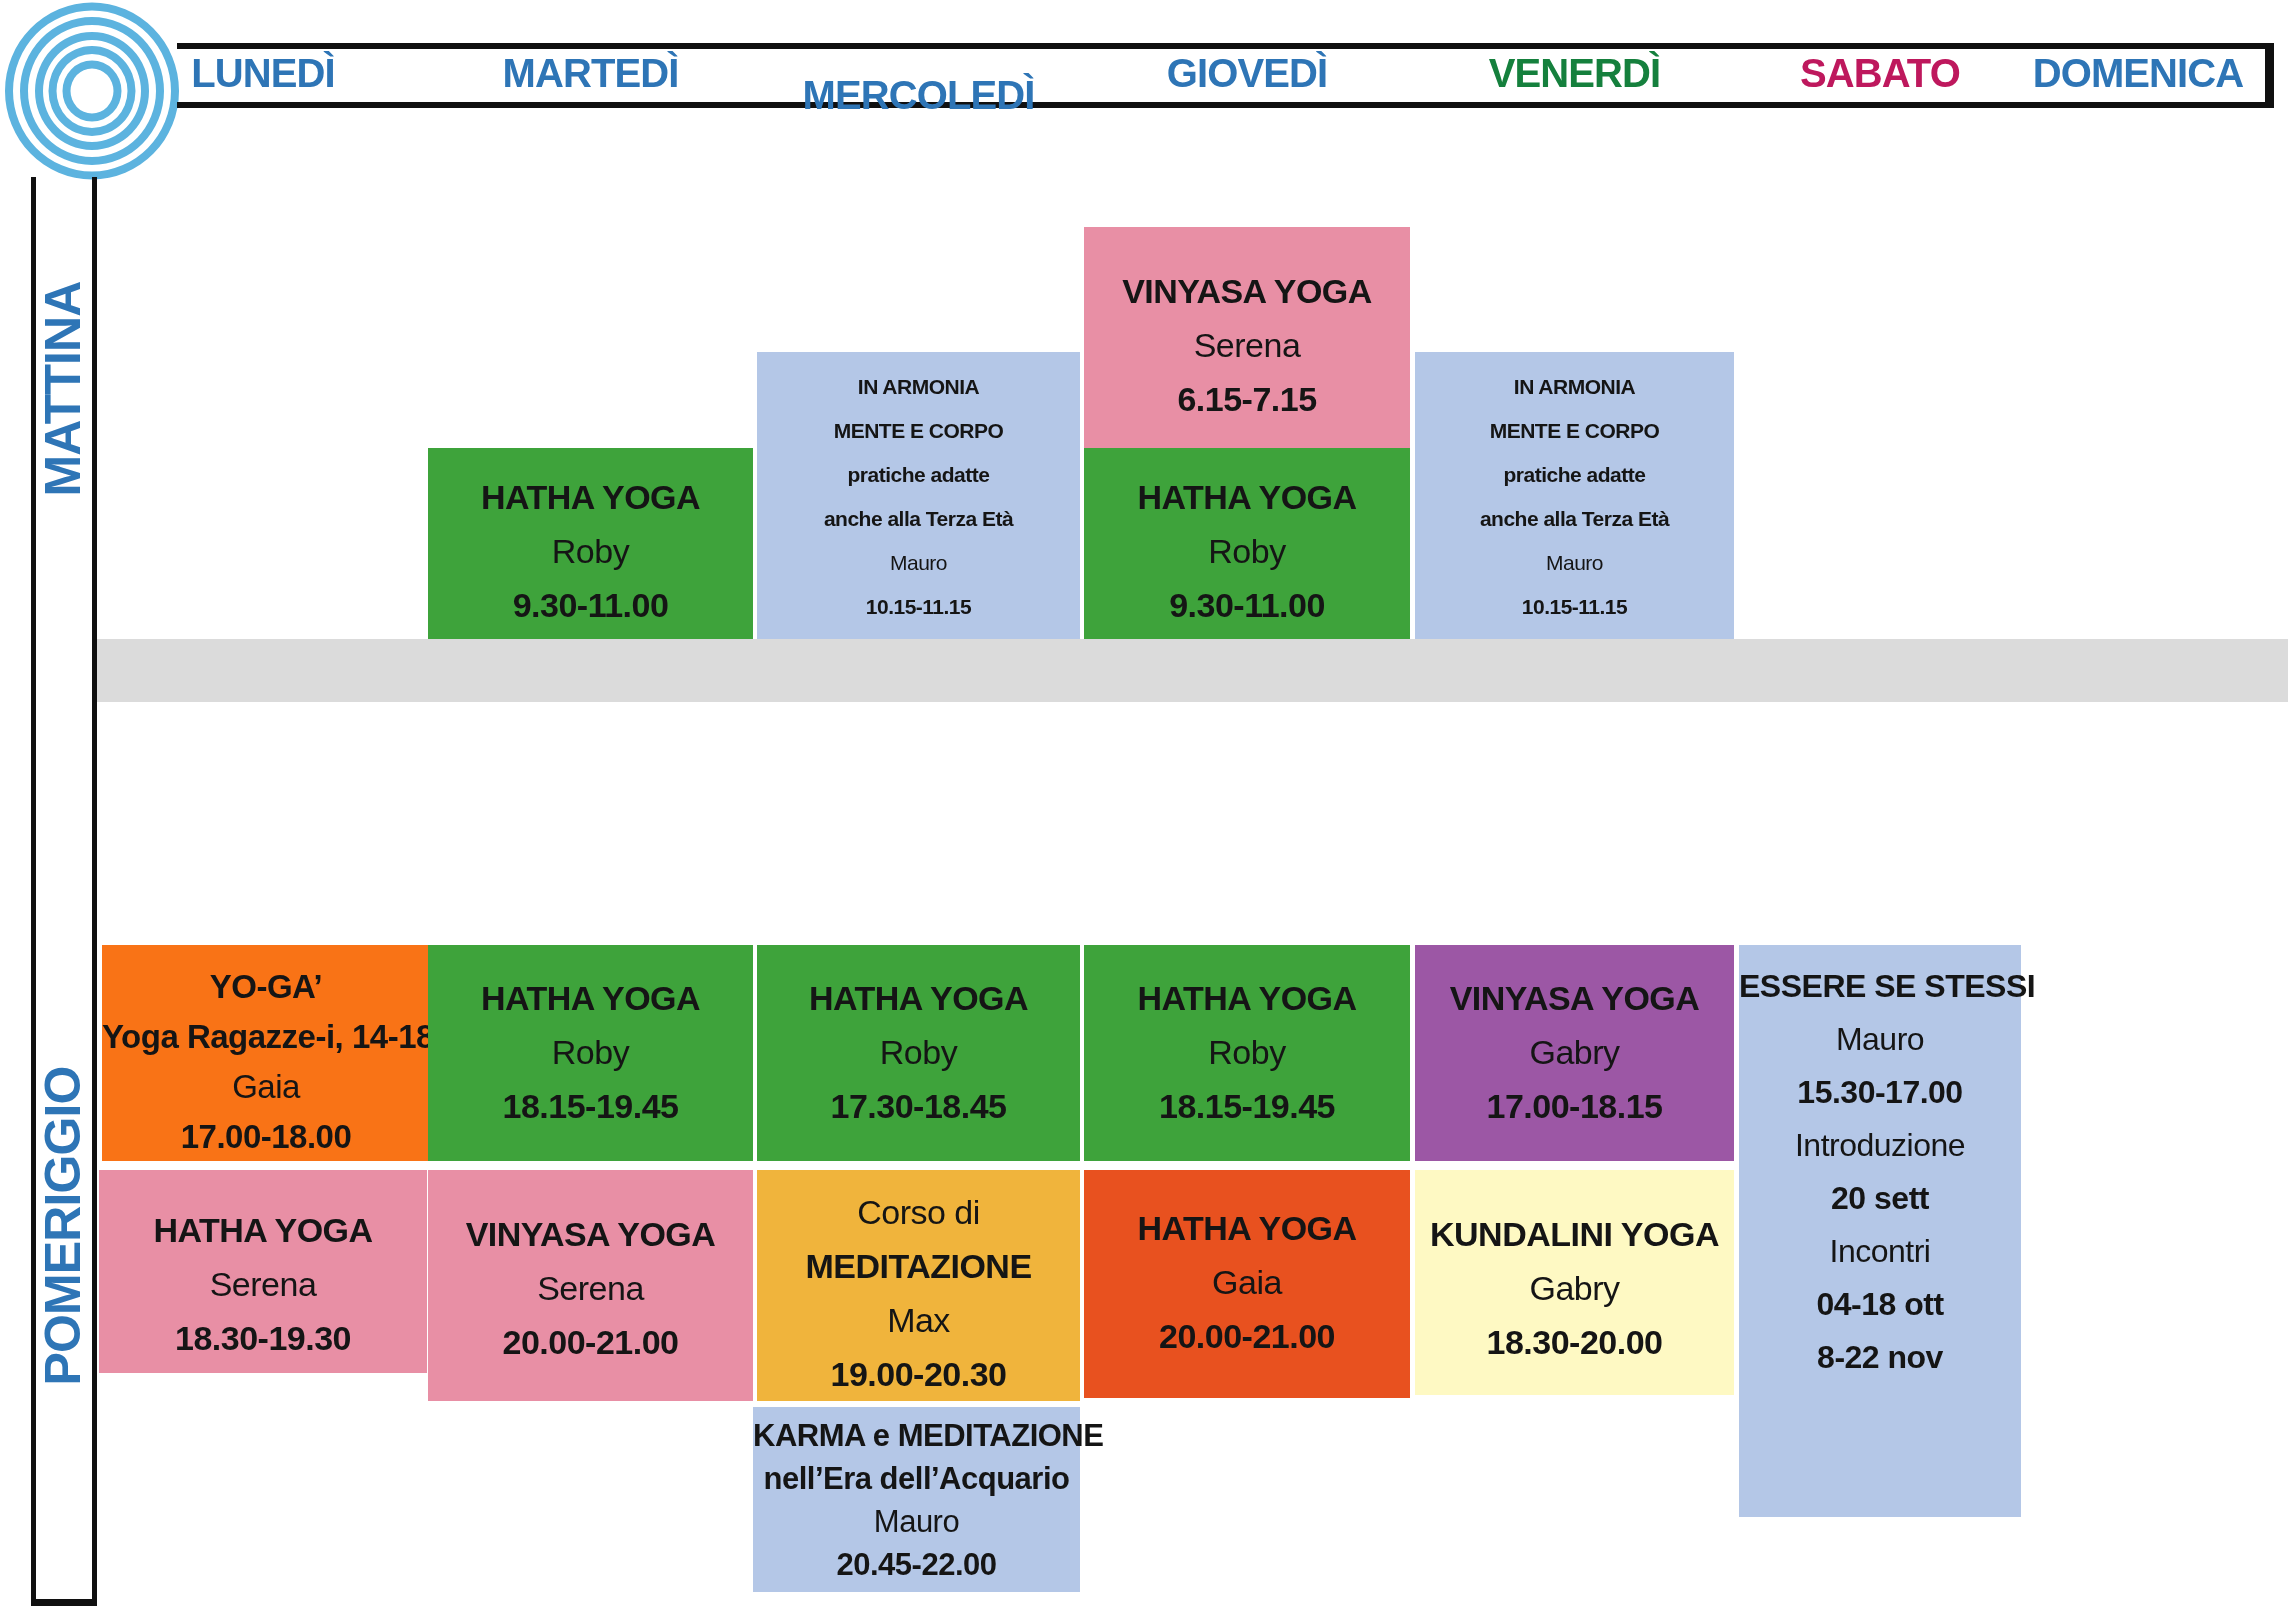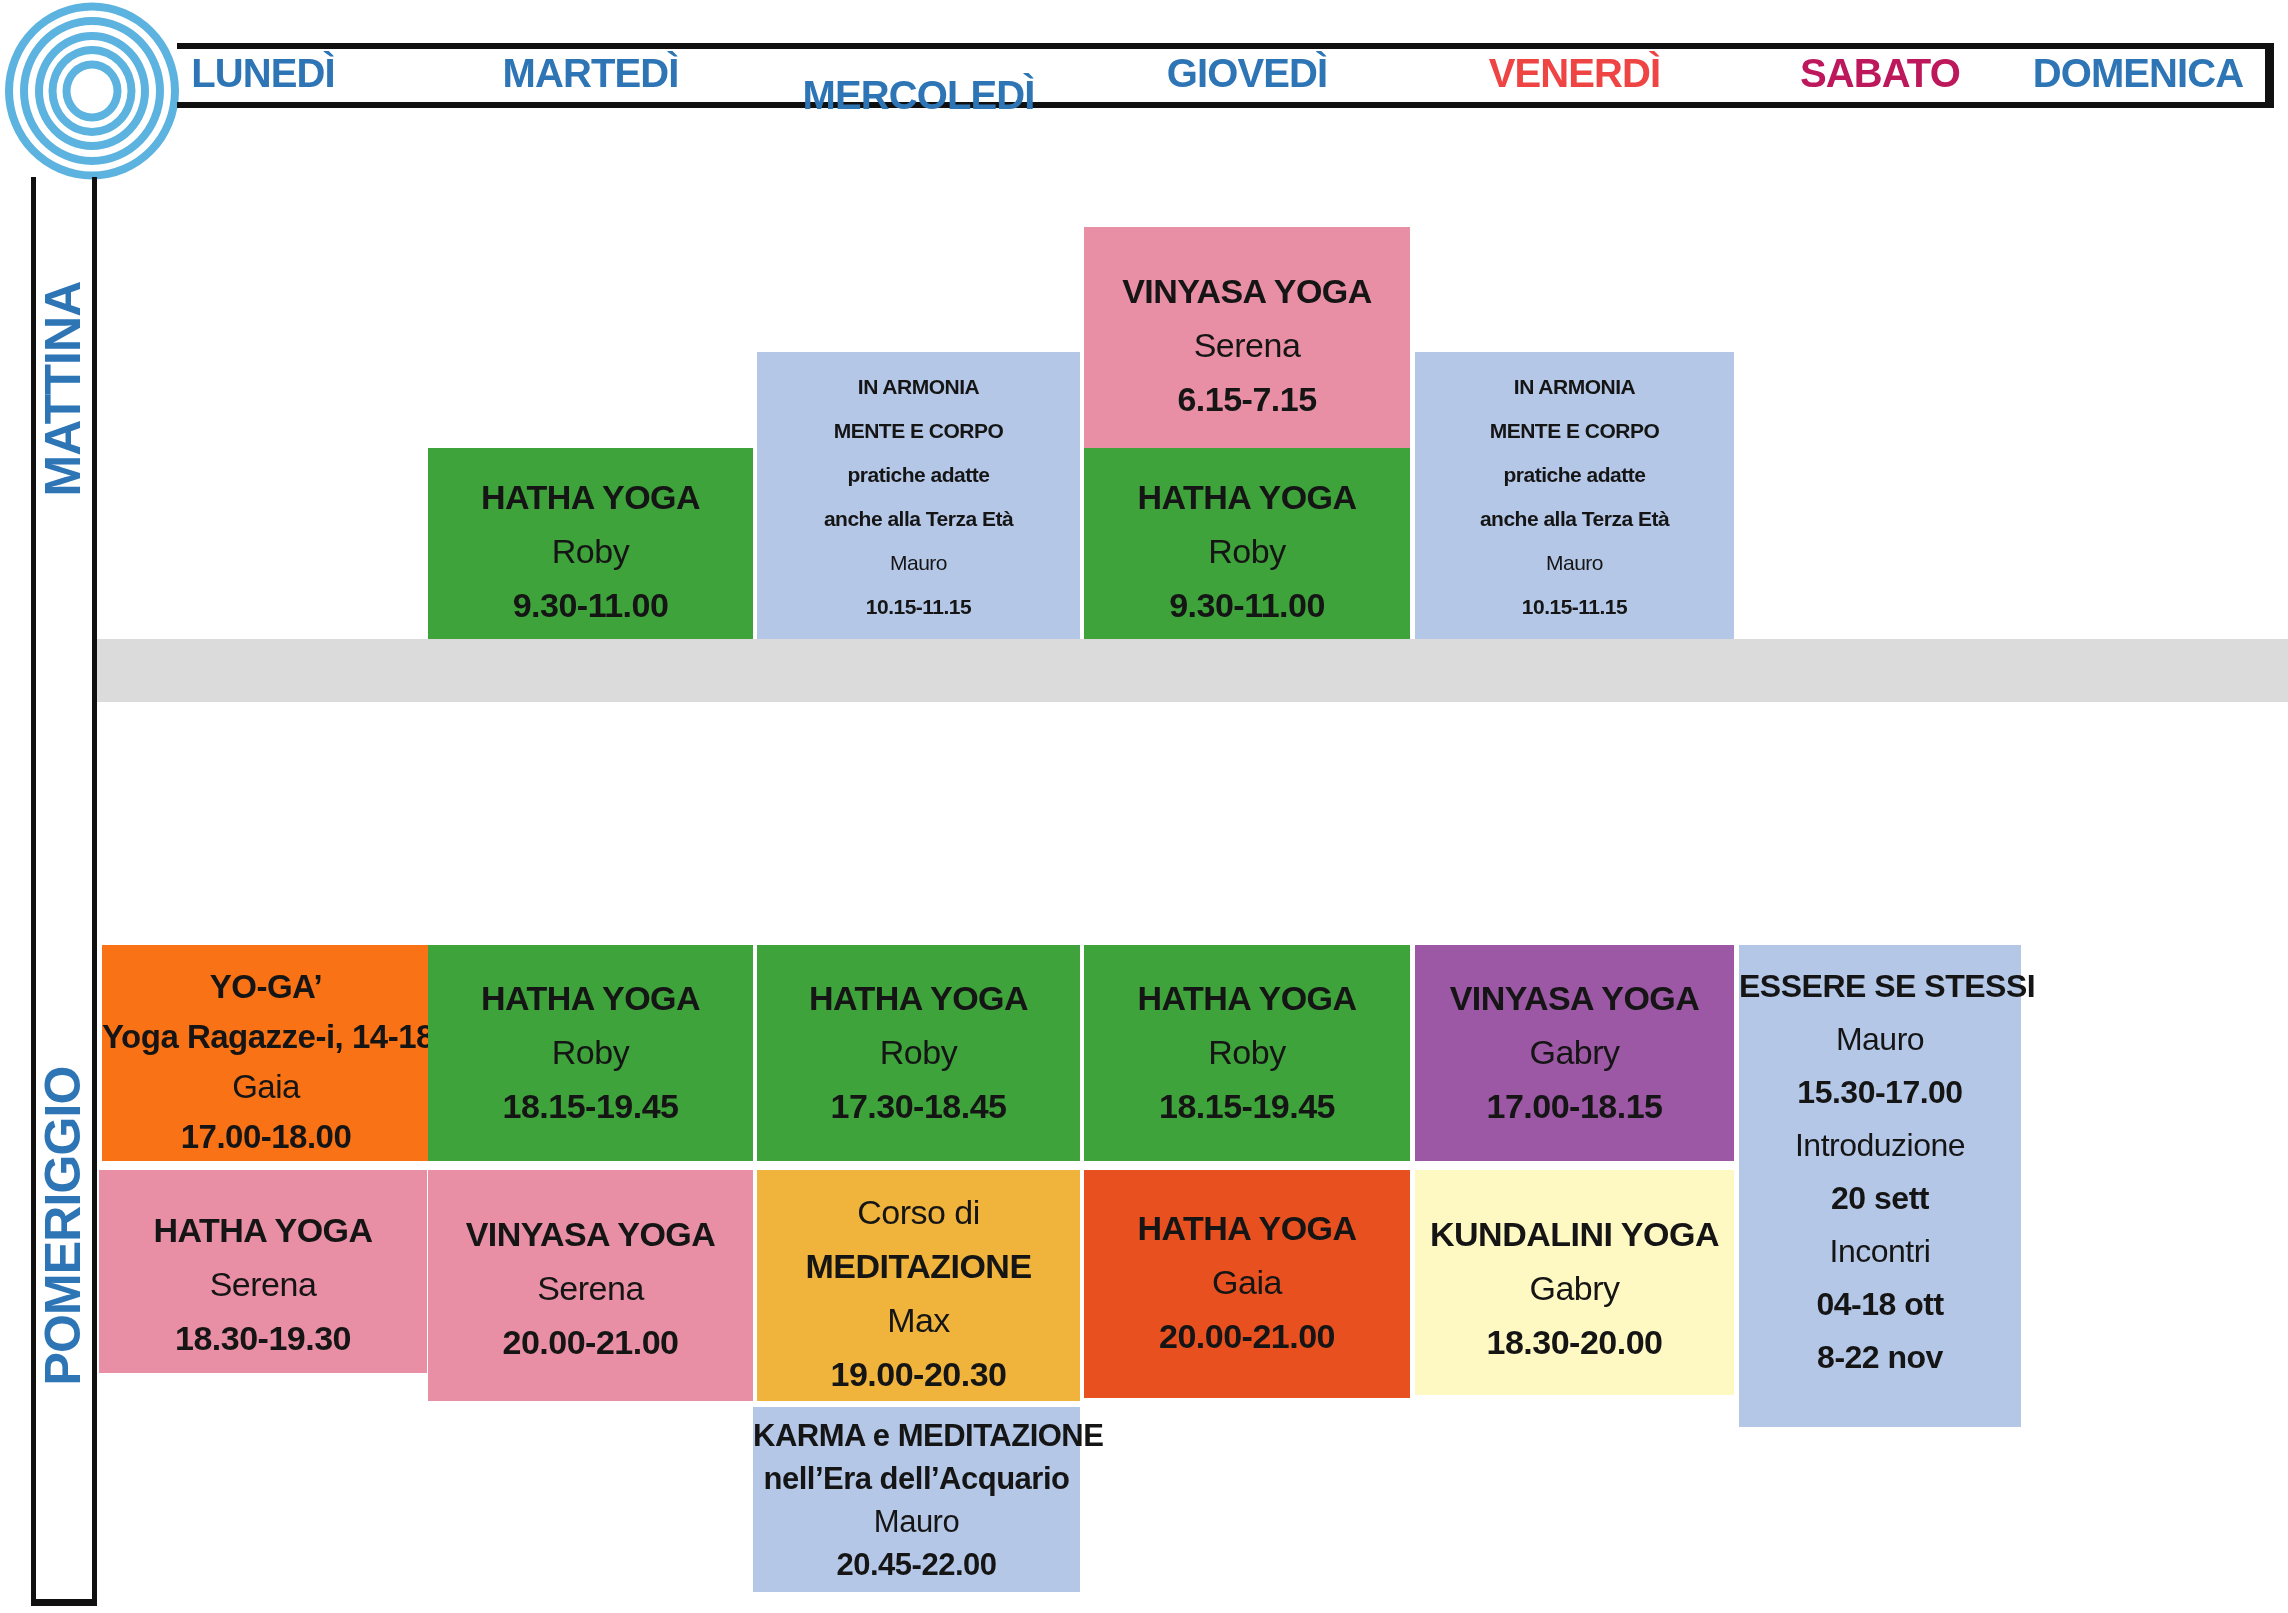--- a/index.html
+++ b/index.html
@@ -70,21 +70,21 @@
   </div>
 
   <div class="hline top"></div>
   <div class="hline bot"></div>
   <div class="hcap"></div>
 
   <div class="day" style="left: 99px; width: 328px; color: rgb(46, 117, 182);">LUNEDÌ</div>
   <div class="day" style="left: 428px; width: 325px; color: rgb(46, 117, 182);">MARTEDÌ</div>
   <div class="day" style="left: 757px; width: 323px; color: rgb(46, 117, 182); margin-top: 22px;">MERCOLEDÌ</div>
   <div class="day" style="left: 1084px; width: 326px; color: rgb(46, 117, 182);">GIOVEDÌ</div>
-  <div class="day" style="left: 1415px; width: 319px; color: #ef4444;">VENERDÌ</div>
+  <div class="day" style="left: 1415px; width: 319px; color: #15803d;">VENERDÌ</div>
   <div class="day" style="left: 1739px; width: 282px; color: #be185d;">SABATO</div>
   <div class="day" style="left: 2008px; width: 260px; color: rgb(46, 117, 182);">DOMENICA</div>
 
   <div class="vbar l"></div>
   <div class="vbar r"></div>
   <div class="vbar b"></div>
   <div class="vlabel" style="top: 389px; color: rgb(46, 117, 182);">MATTINA</div>
   <div class="vlabel" style="top: 1226px; color: rgb(46, 117, 182);">POMERIGGIO</div>
 
   <div class="grayband" style="background: rgb(219, 219, 219);"></div>
@@ -140,21 +140,21 @@
   <div class="cell p28" style="left: 1084px; top: 945px; width: 326px; height: 216px; background: rgb(62, 163, 59);">
       <div class="ln b">HATHA YOGA</div>
       <div class="ln">Roby</div>
       <div class="ln b">18.15-19.45</div>
     </div>
   <div class="cell p28" style="left: 1415px; top: 945px; width: 319px; height: 216px; background: rgb(156, 87, 165);">
       <div class="ln b">VINYASA YOGA</div>
       <div class="ln">Gabry</div>
       <div class="ln b">17.00-18.15</div>
     </div>
-  <div class="cell lh57 p16" style="left: 1739px; top: 945px; width: 282px; height: 482px; background: rgb(180, 199, 231);">
+  <div class="cell lh57 p16" style="left: 1739px; top: 945px; width: 282px; height: 572px; background: rgb(180, 199, 231);">
       <div class="ln b">ESSERE SE STESSI</div>
       <div class="ln">Mauro</div>
       <div class="ln b">15.30-17.00</div>
       <div class="ln">Introduzione</div>
       <div class="ln b">20 sett</div>
       <div class="ln">Incontri</div>
       <div class="ln b">04-18 ott</div>
       <div class="ln b">8-22 nov</div>
     </div>
 

